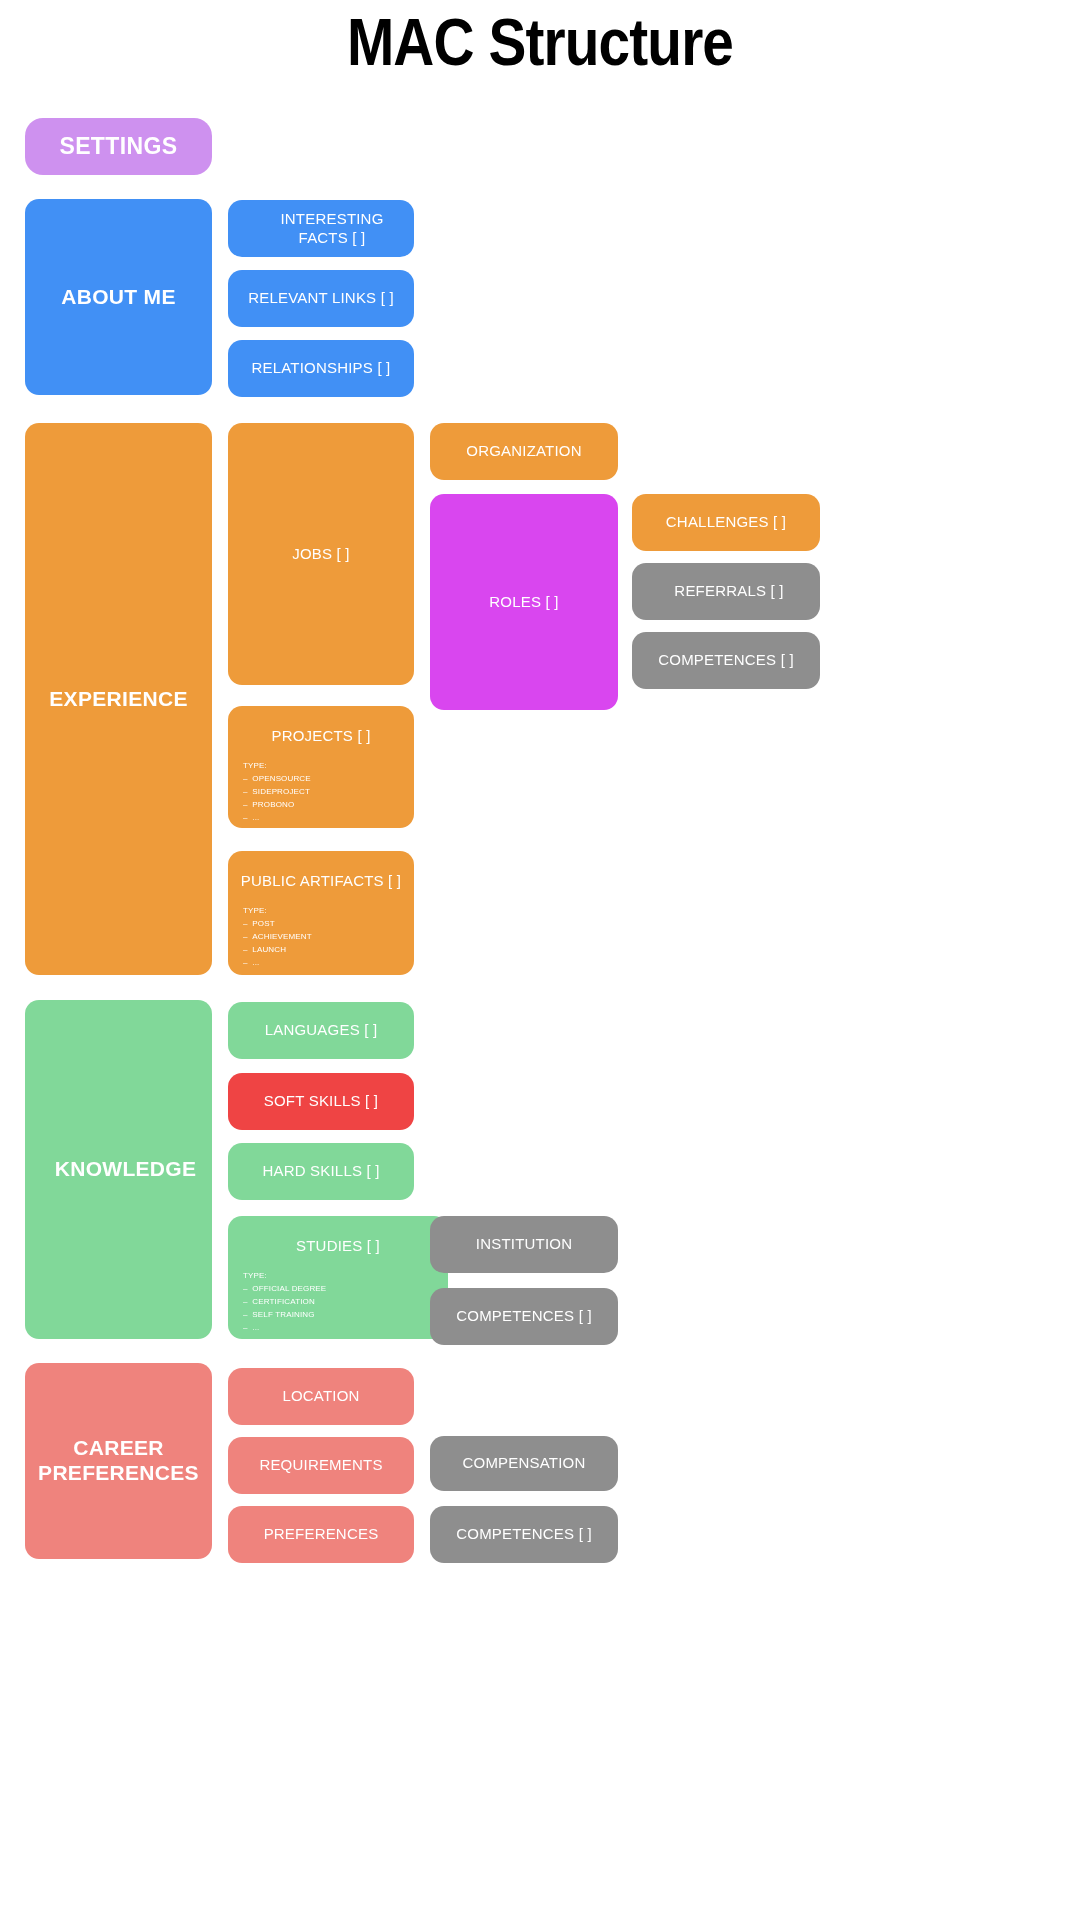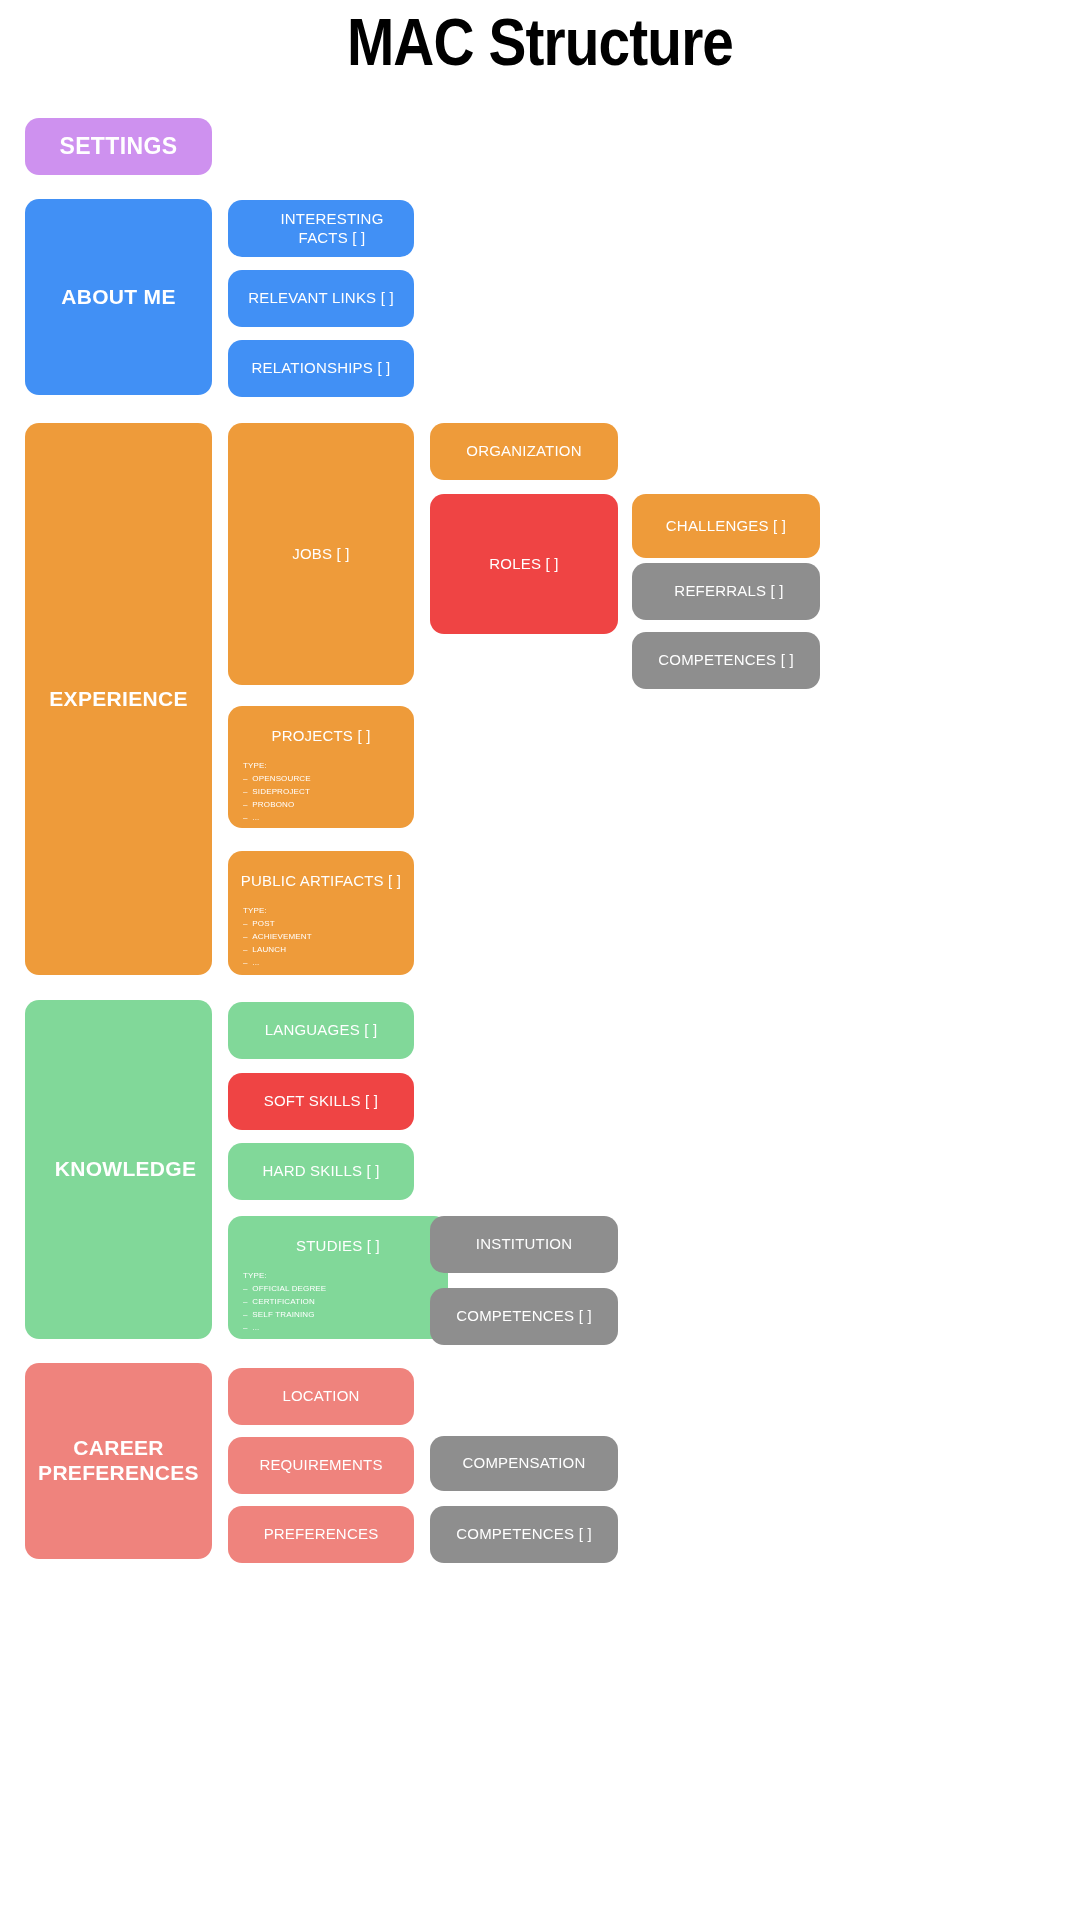--- a/index.html
+++ b/index.html
@@ -57,21 +57,21 @@
     margin-top:14px;
     padding-left:15px;
     font-size:8px;
     line-height:1.62;
     letter-spacing:0.15px;
     text-align:left;
   }
   .typed .t-list .t-head{display:block;}
   .typed .t-list .t-item{display:block;}
   .typed .t-list .t-item::before{content:"\2013\00a0\00a0";}
-  .settings-box{font-size:23px;font-weight:bold;letter-spacing:0.4px;}
+  .settings-box{font-size:23px;font-weight:bold;letter-spacing:0.4px;border-radius:18px;}
 </style>
 </head>
 <body>
 
 <div id="page-title">MAC Structure</div>
 
 <div class="box settings-box" style="left:25px;top:118px;width:187px;height:57px;background:#CE91EF;">SETTINGS</div>
 
 <div class="box cat" style="left:25px;top:199px;width:187px;height:196px;background:#4190F5;">ABOUT ME</div>
 
@@ -80,23 +80,23 @@
 <div class="box" style="left:228px;top:270px;width:186px;height:57px;background:#4190F5;">RELEVANT LINKS [ ]</div>
 
 <div class="box" style="left:228px;top:340px;width:186px;height:57px;background:#4190F5;">RELATIONSHIPS [ ]</div>
 
 <div class="box cat" style="left:25px;top:423px;width:187px;height:552px;background:#EE9B3A;">EXPERIENCE</div>
 
 <div class="box" style="left:228px;top:423px;width:186px;height:262px;background:#EE9B3A;">JOBS [ ]</div>
 
 <div class="box" style="left:430px;top:423px;width:188px;height:57px;background:#EE9B3A;">ORGANIZATION</div>
 
-<div class="box" style="left:430px;top:494px;width:188px;height:140px;background:#ef4444;">ROLES [ ]</div>
+<div class="box" style="left:430px;top:494px;width:188px;height:216px;background:#d946ef;">ROLES [ ]</div>
 
-<div class="box" style="left:632px;top:494px;width:188px;height:64px;background:#EE9B3A;">CHALLENGES [ ]</div>
+<div class="box" style="left:632px;top:494px;width:188px;height:57px;background:#EE9B3A;">CHALLENGES [ ]</div>
 
 <div class="box" style="left:632px;top:563px;width:188px;height:57px;background:#8E8E8E;padding-left:12px;">REFERRALS [ ]</div>
 
 <div class="box" style="left:632px;top:632px;width:188px;height:57px;background:#8E8E8E;">COMPETENCES [ ]</div>
 
 <div class="box typed" style="left:228px;top:706px;width:186px;height:122px;background:#EE9B3A;">
   <span class="t-title">PROJECTS [ ]</span>
   <span class="t-list">
     <span class="t-head">TYPE:</span>
     <span class="t-item">OPENSOURCE</span>

